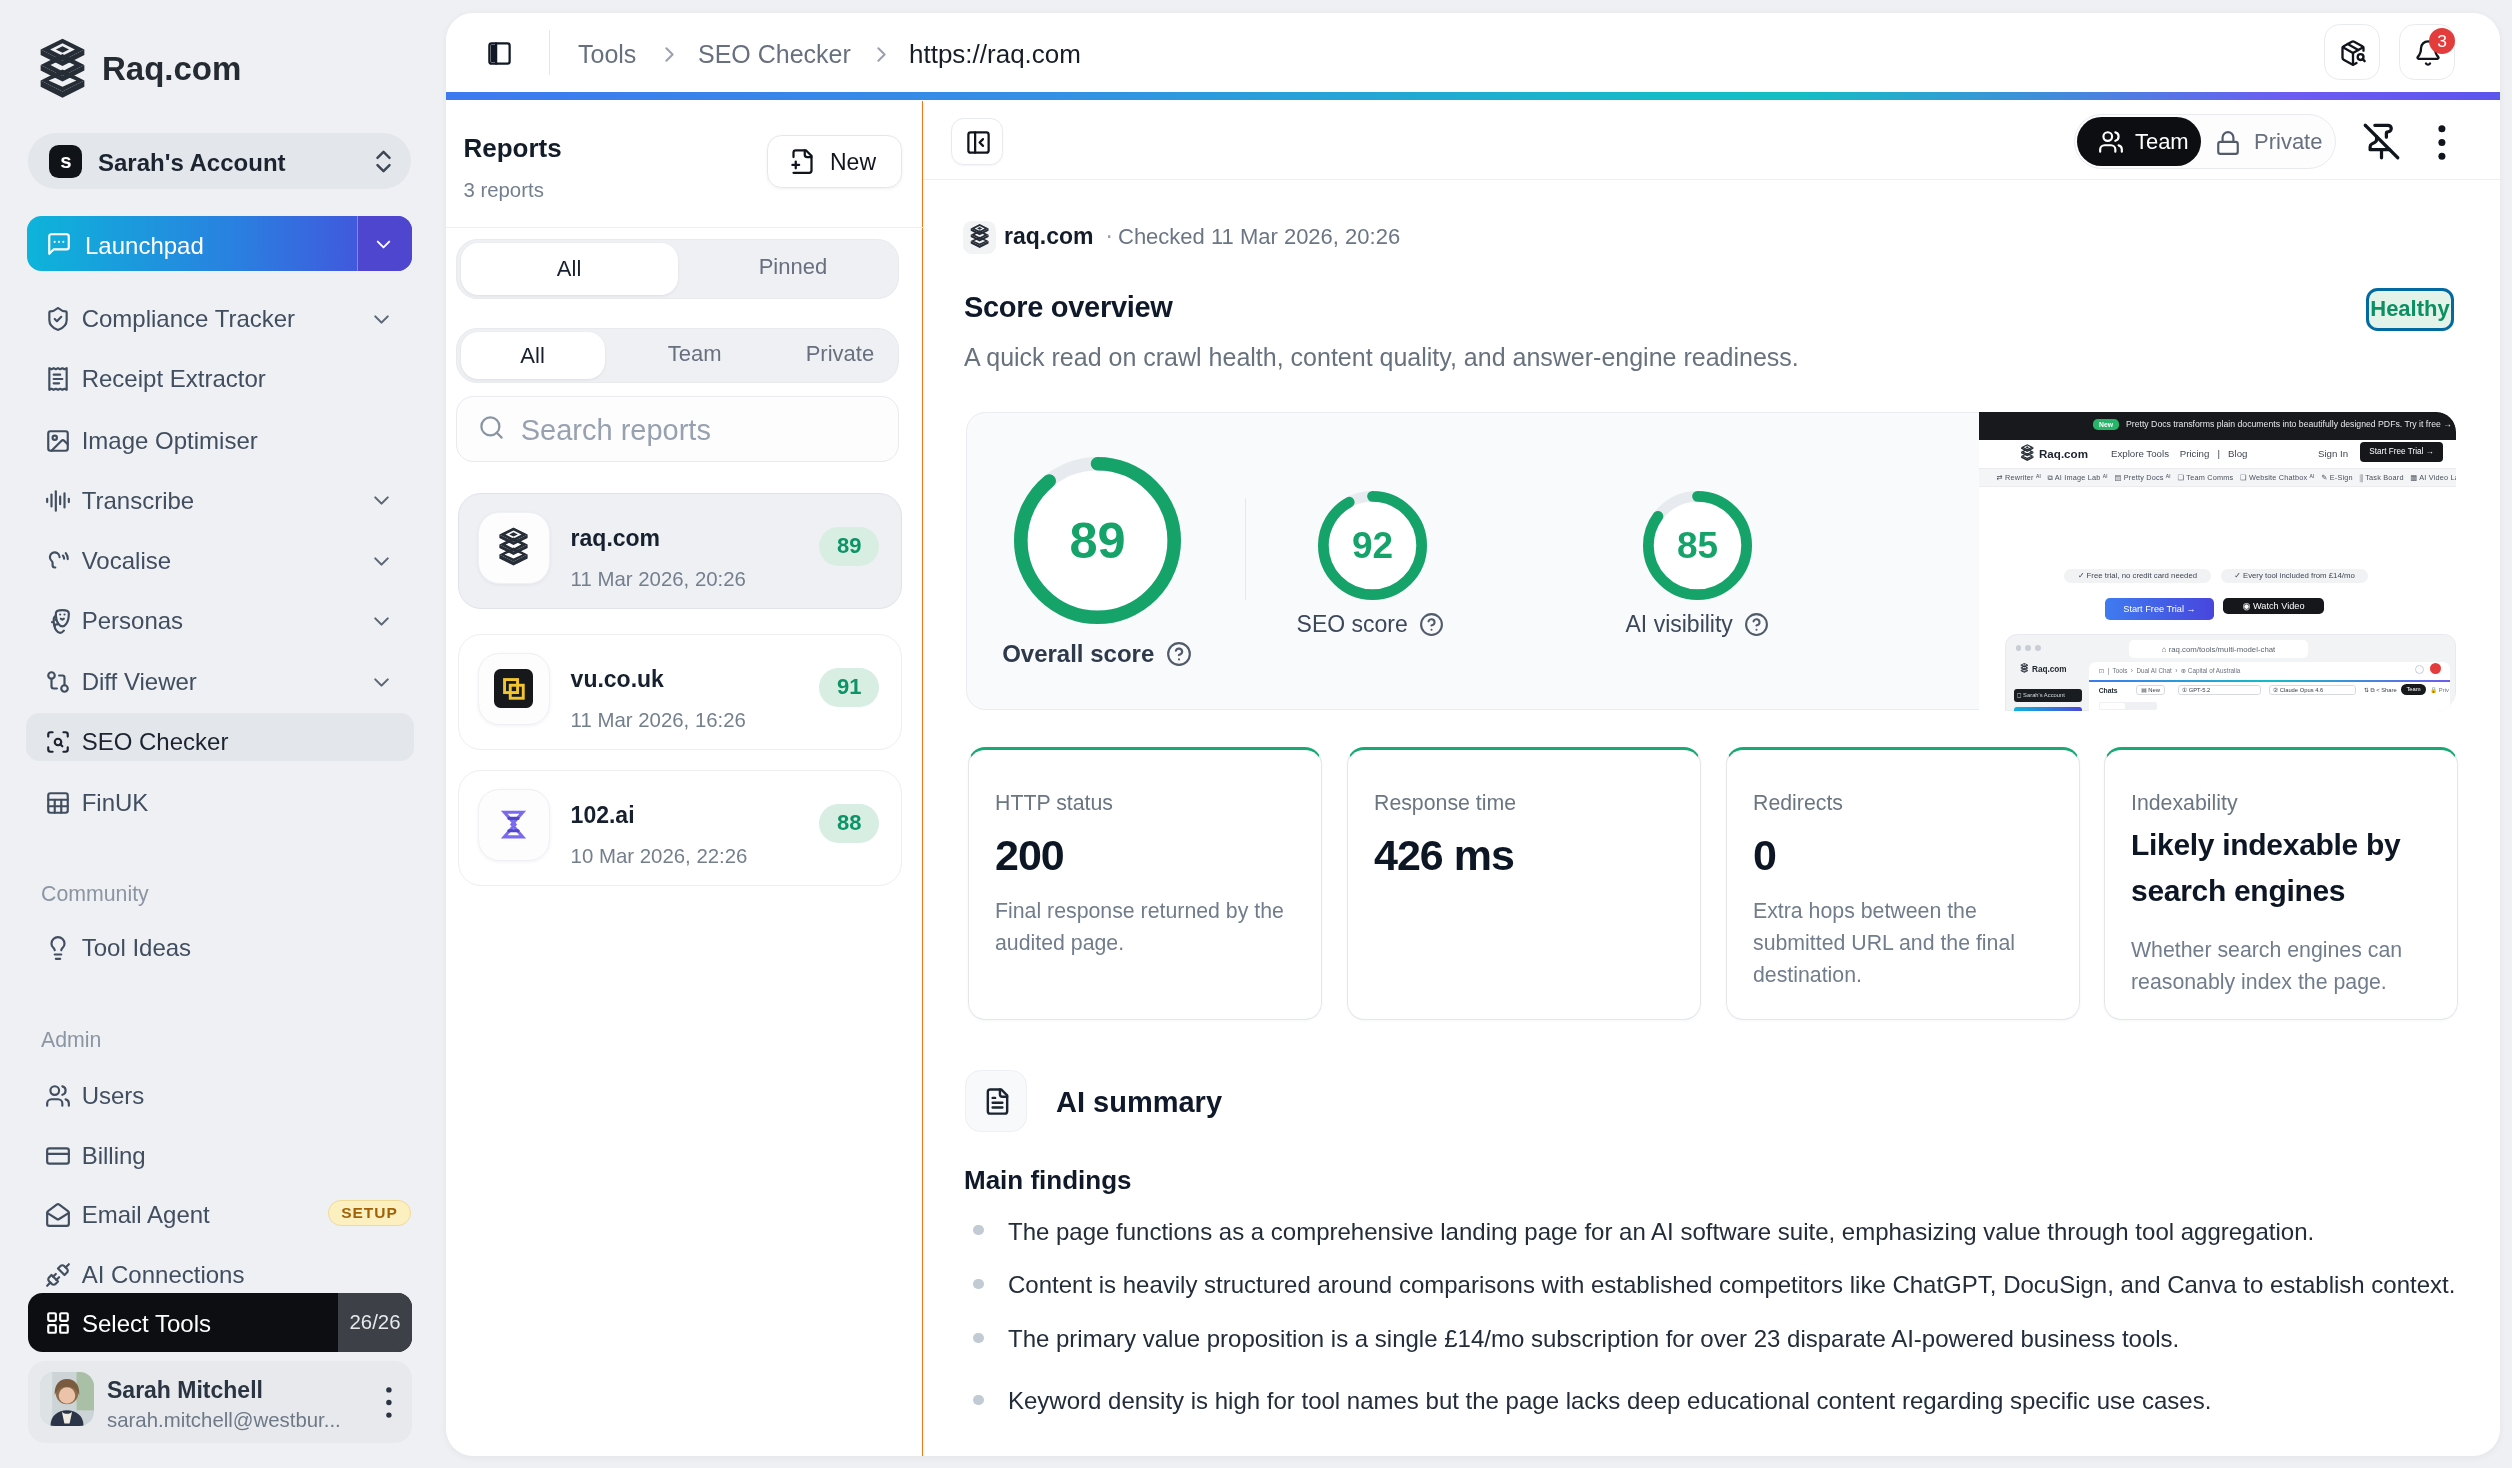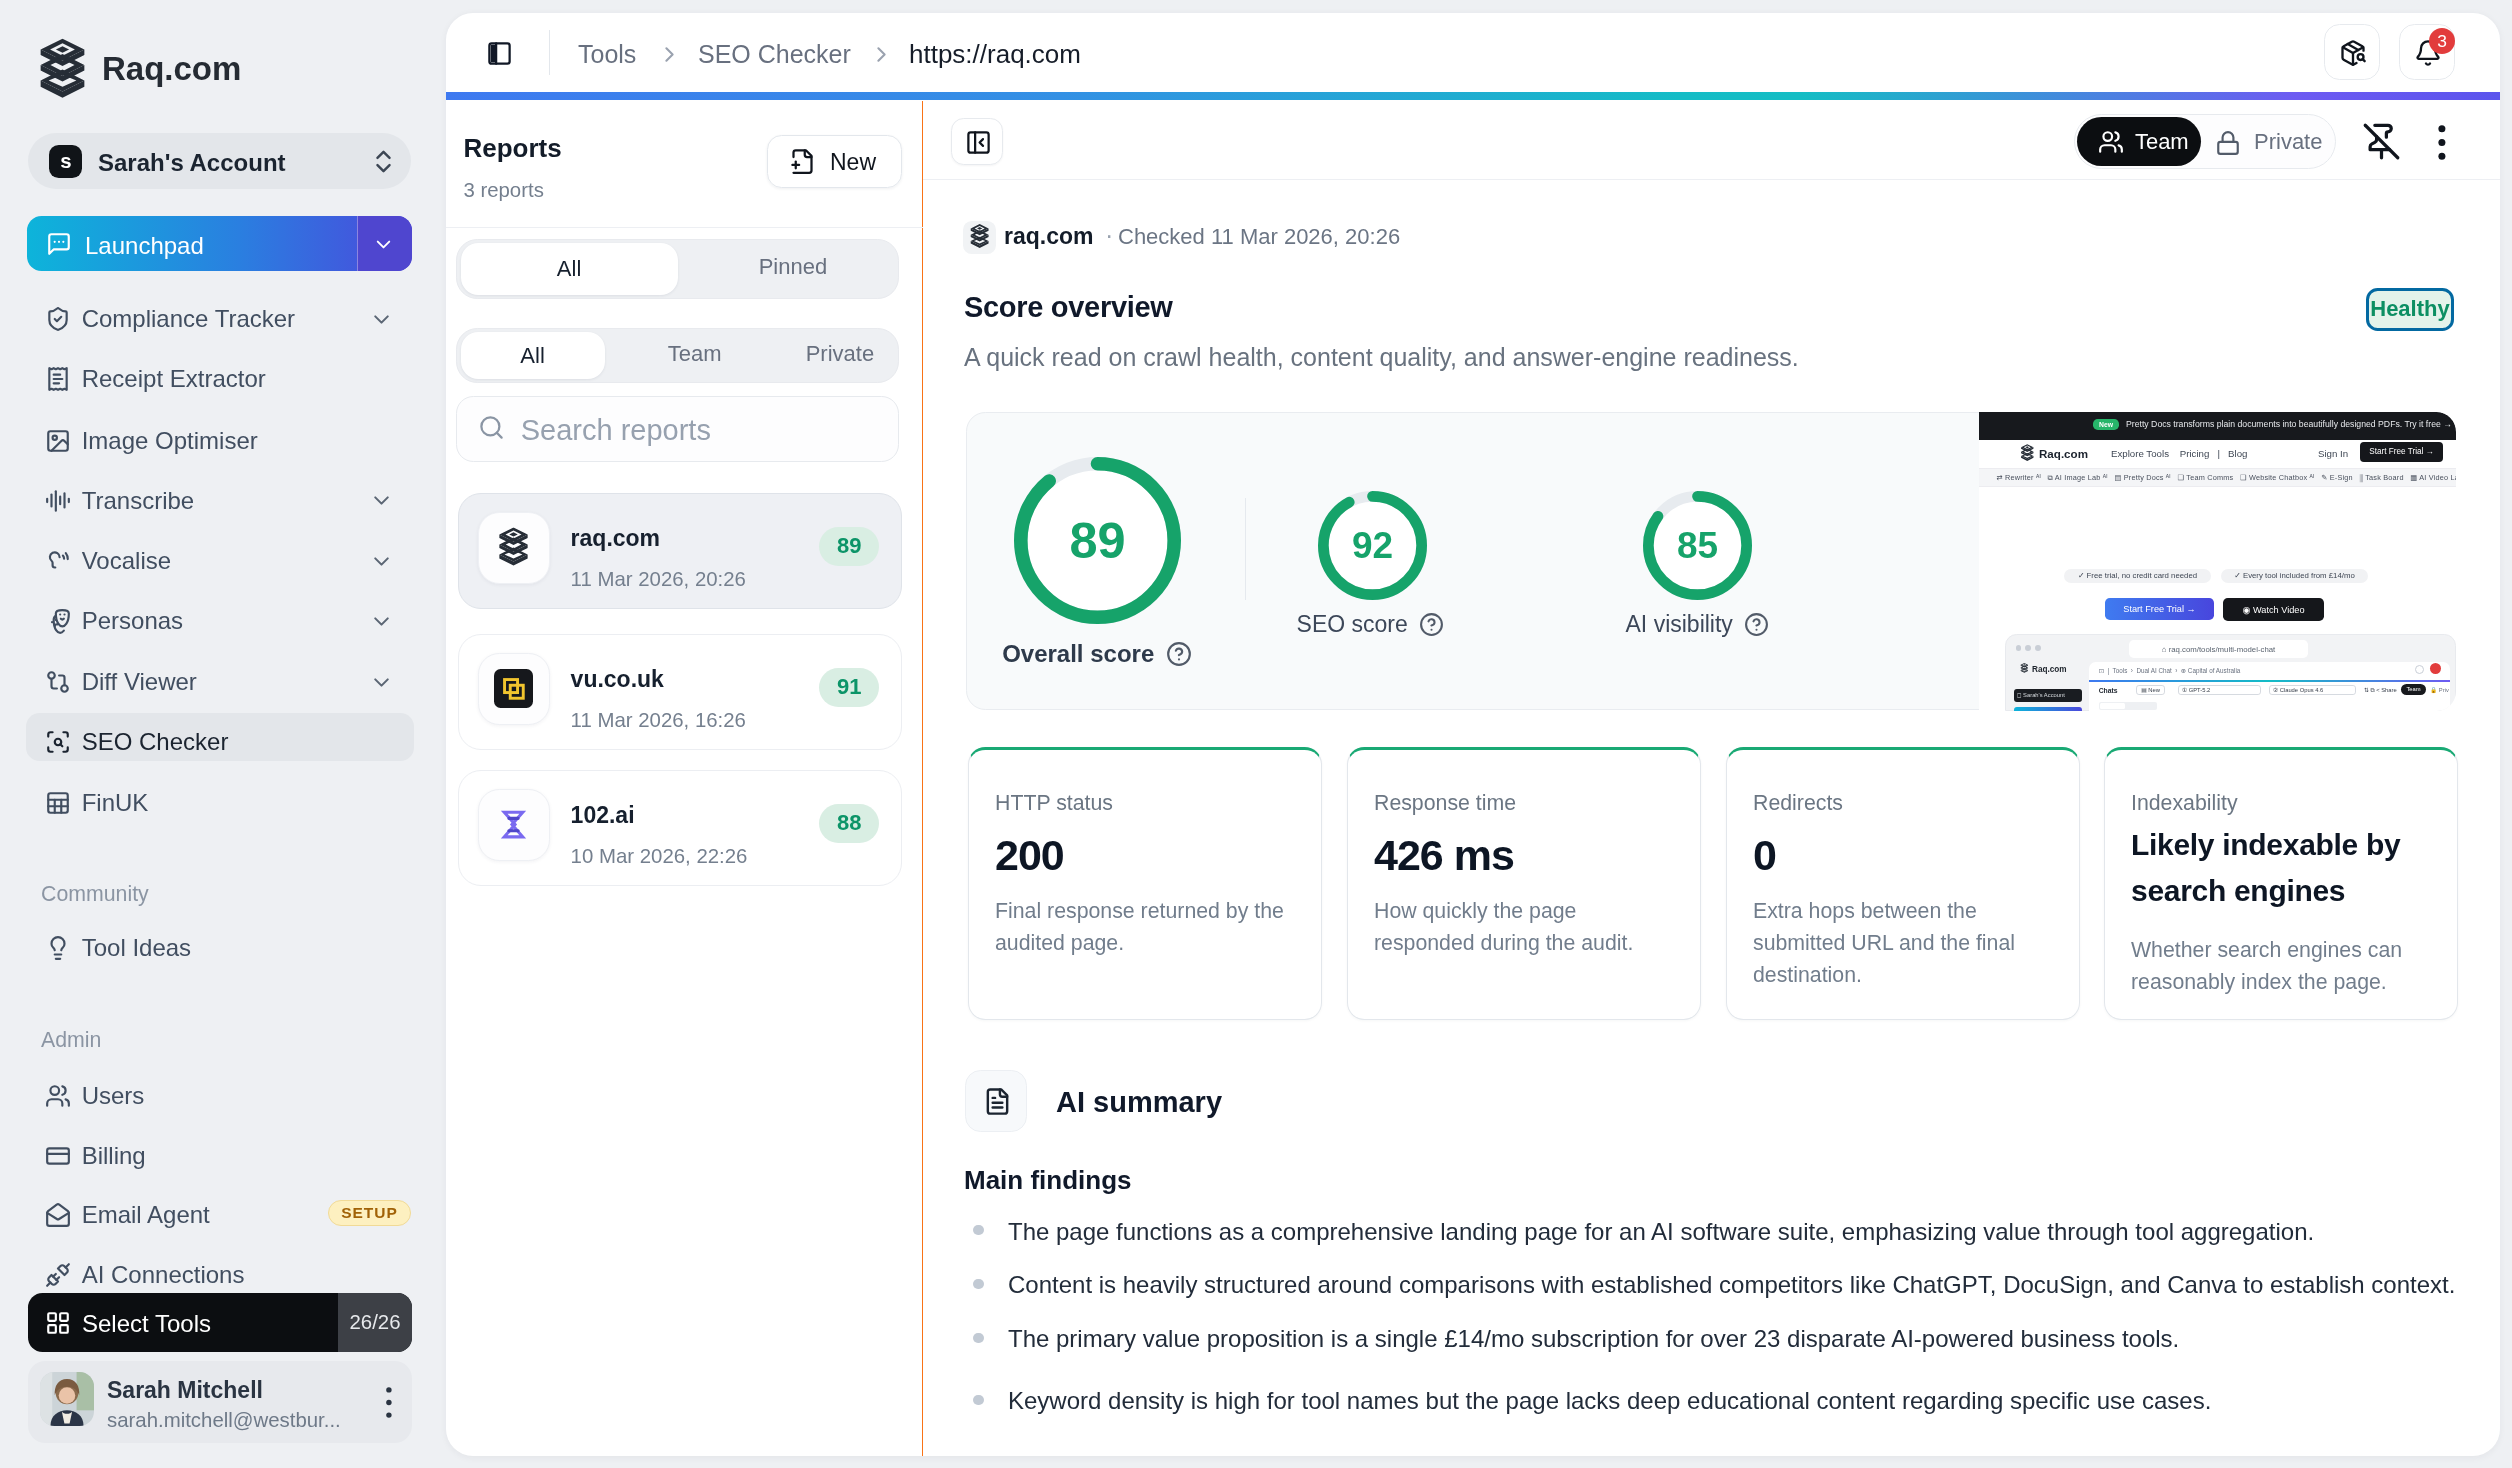--- a/index.html
+++ b/index.html
@@ -447,21 +447,21 @@
         <div class="abs" style="left:60px;top:35px;font-size:11.6px;font-weight:bold;color:#1b222d">Raq.com</div>
         <div class="abs" style="left:132px;top:36px;font-size:9.7px;color:#3f4754">Explore Tools&nbsp;&nbsp;&nbsp;&nbsp;Pricing&nbsp;&nbsp;&nbsp;|&nbsp;&nbsp;&nbsp;Blog</div>
         <div class="abs" style="left:339px;top:36px;font-size:9.7px;color:#3f4754">Sign In</div>
         <div class="abs" style="left:381px;top:30px;width:83px;height:20.4px;background:#15171b;border-radius:3.9px;color:#fff;font-size:8.2px;display:flex;align-items:center;justify-content:center">Start Free Trial →</div>
         <div class="abs" style="left:0;top:56px;width:477px;height:19.4px;background:#f4f5f7;border-top:1px solid #ececf0;border-bottom:1px solid #ececf0">
           <div class="abs" style="left:17.4px;top:4.8px;font-size:7.3px;color:#49505d;white-space:nowrap;letter-spacing:0.2px">⇄ Rewriter ᴬᴵ&nbsp;&nbsp;&nbsp;⧉ AI Image Lab ᴬᴵ&nbsp;&nbsp;&nbsp;▤ Pretty Docs ᴬᴵ&nbsp;&nbsp;&nbsp;❑ Team Comms&nbsp;&nbsp;&nbsp;❑ Website Chatbox ᴬᴵ&nbsp;&nbsp;&nbsp;✎ E-Sign&nbsp;&nbsp;&nbsp;⫼ Task Board&nbsp;&nbsp;&nbsp;▦ AI Video Lab ᴬᴵ</div>
         </div>
         <div class="abs" style="left:85px;top:157px;width:147px;height:14.5px;border-radius:7.8px;background:#f1f2f4;color:#3f4754;font-size:7.8px;display:flex;align-items:center;justify-content:center">✓ Free trial, no credit card needed</div>
         <div class="abs" style="left:242px;top:157px;width:147px;height:14.5px;border-radius:7.8px;background:#f1f2f4;color:#3f4754;font-size:7.8px;display:flex;align-items:center;justify-content:center">✓ Every tool included from £14/mo</div>
         <div class="abs" style="left:126px;top:186px;width:109px;height:22px;background:linear-gradient(90deg,#3f7bf0,#4846dd);border-radius:4.8px;color:#fff;font-size:9.2px;display:flex;align-items:center;justify-content:center">Start Free Trial →</div>
-        <div class="abs" style="left:244px;top:186px;width:101px;height:23px;background:#15171b;border-radius:4.8px;color:#fff;font-size:9.2px;display:flex;align-items:center;justify-content:center">◉ Watch Video</div>
+        <div class="abs" style="left:244px;top:186px;width:101px;height:16px;background:#15171b;border-radius:4.8px;color:#fff;font-size:9.2px;display:flex;align-items:center;justify-content:center">◉ Watch Video</div>
         <div class="abs" style="left:26px;top:222px;width:451px;height:77px;background:#f2f3f5;border:1px solid #e8eaee;border-radius:11.6px 11.6px 0 0">
           <div class="abs" style="left:9.7px;top:10.7px;width:5.8px;height:5.8px;border-radius:2.9px;background:#c9ced6"></div>
           <div class="abs" style="left:19.4px;top:10.7px;width:5.8px;height:5.8px;border-radius:2.9px;background:#c9ced6"></div>
           <div class="abs" style="left:29px;top:10.7px;width:5.8px;height:5.8px;border-radius:2.9px;background:#c9ced6"></div>
           <div class="abs" style="left:123px;top:5.8px;width:179px;height:17.4px;background:#fff;border-radius:4.8px;color:#5b6470;font-size:7.8px;display:flex;align-items:center;justify-content:center">⌂ raq.com/tools/multi-model-chat</div>
           <svg class="abs" style="left:13.6px;top:28px" width="8.7" height="10.7" viewBox="0 0 9 11">
               <use href="#rqlogo"></use>
             </svg>
           <div class="abs" style="left:26px;top:30px;font-size:8.2px;font-weight:bold;color:#20262e">Raq.com</div>
           <div class="abs" style="left:7.8px;top:54px;width:68px;height:13.6px;background:#191c21;border-radius:2.9px;color:#d6dade;font-size:5.8px;display:flex;align-items:center;padding-left:2.9px">◻ Sarah's Account</div>
@@ -487,21 +487,20 @@
     </div>
 
     <div class="statc" style="left:45px;top:646px">
       <h4>HTTP status</h4>
         <div class="val">200</div>
       <div class="dsc">Final response returned by the audited page.</div>
     </div>
     <div class="statc" style="left:424px;top:646px">
       <h4>Response time</h4>
         <div class="val">426 ms</div>
-      <div class="dsc">How quickly the page responded during the audit.</div>
     </div>
     <div class="statc" style="left:803px;top:646px">
       <h4>Redirects</h4>
         <div class="val">0</div>
       <div class="dsc">Extra hops between the submitted URL and the final destination.</div>
     </div>
     <div class="statc" style="left:1181px;top:646px">
       <h4>Indexability</h4>
       <div class="val" style="top:72px;font-size:30px;line-height:46px;letter-spacing:-0.3px;white-space:nowrap">Likely indexable by<br>search engines</div>
       <div class="dsc" style="top:184px">Whether search engines can reasonably index the page.</div>

